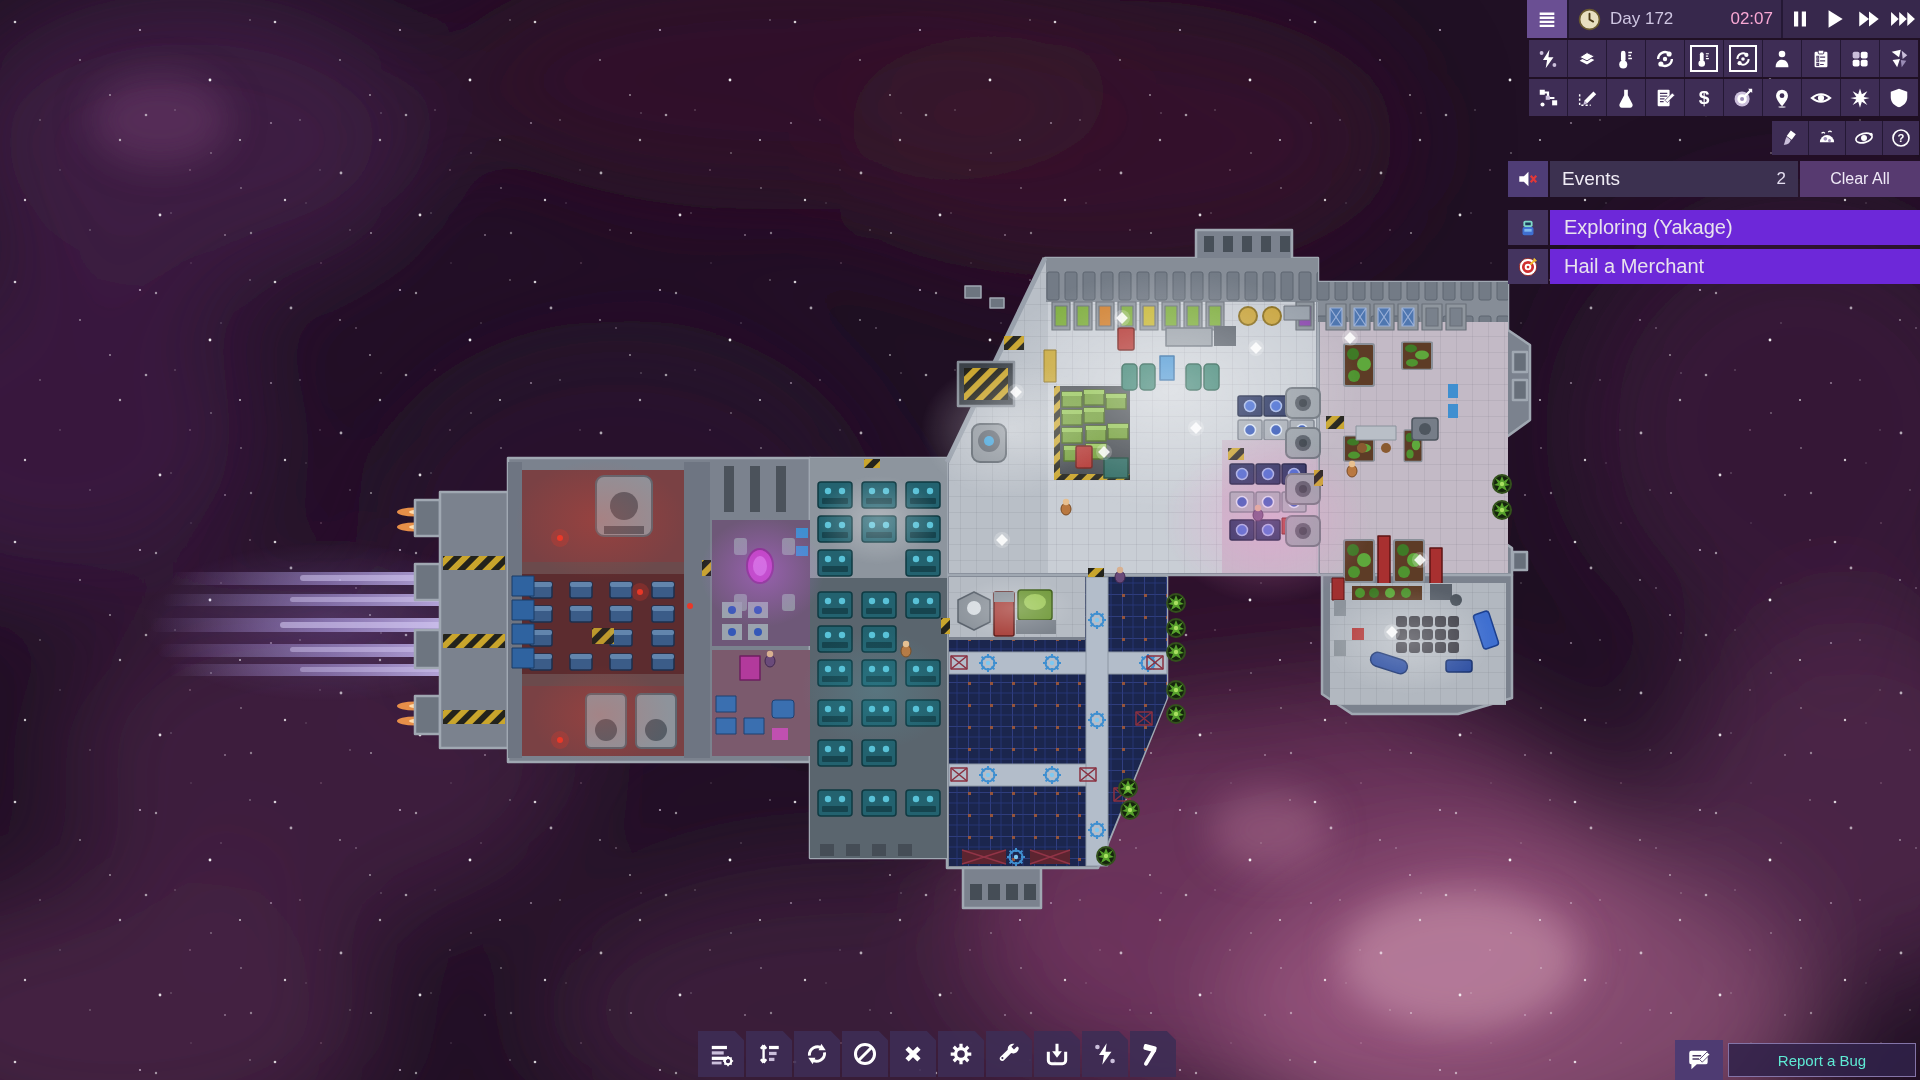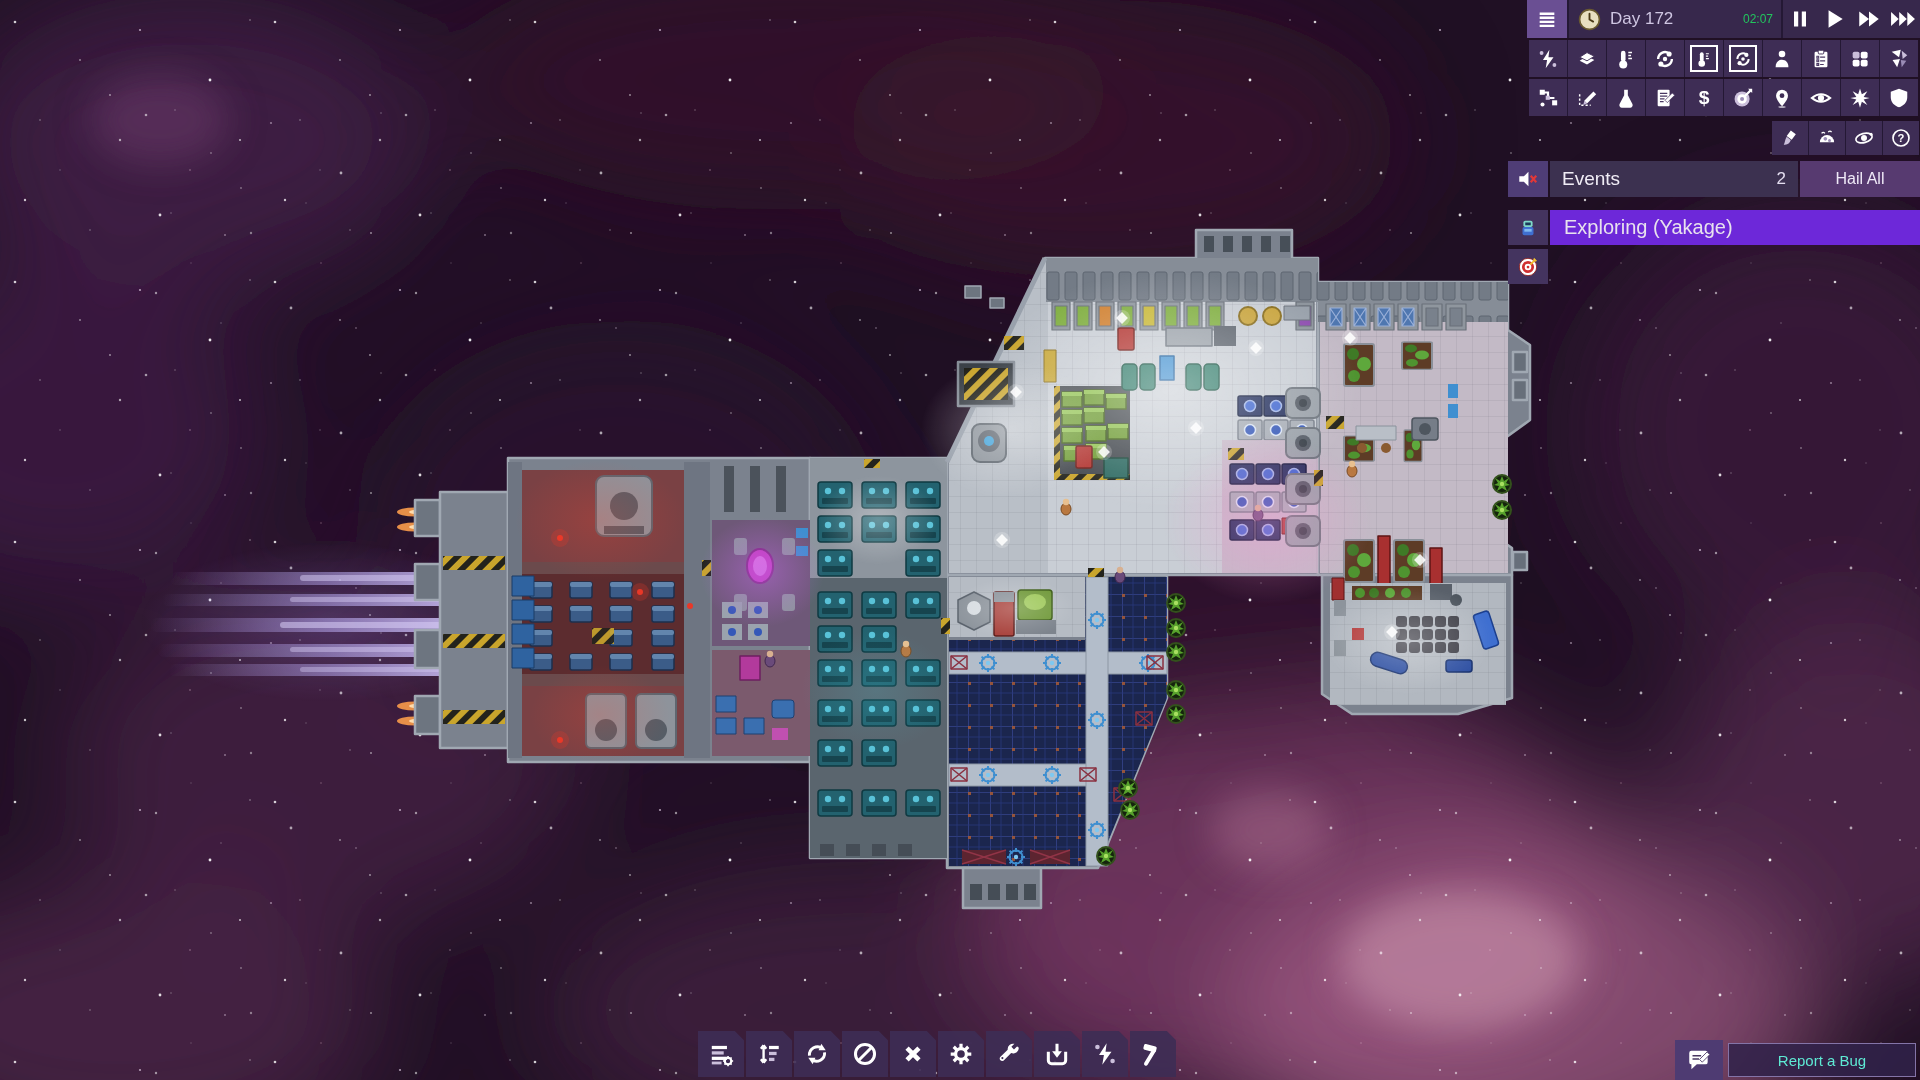--- a/index.html
+++ b/index.html
@@ -6,21 +6,21 @@
   body{width:1920px;height:1080px;position:relative;font-family:"Liberation Sans",sans-serif;-webkit-font-smoothing:antialiased}
   #scene{position:absolute;inset:0}
   .hud{position:absolute;inset:0;pointer-events:none}
   .hud *{pointer-events:auto}
   .btn{display:flex;align-items:center;justify-content:center;background:#3e2d55;cursor:pointer;box-sizing:border-box}
   
   #timebar{position:absolute;left:1527px;top:0;width:393px;height:38px;display:flex;background:#241834;gap:2px}
   #menu-btn{width:40px;height:38px;background:#6a4f93}
   #clockbar{flex:0 0 212px;height:38px;background:#37284c;display:flex;align-items:center;gap:8px;padding:16px 8px;box-sizing:border-box}
   #clockbar .day{color:#cfc6e2;font-size:17px}
-  #clockbar .time{color:#22c55e;font-size:12px;margin-left:auto}
+  #clockbar .time{color:#f9a8d4;font-size:17px;margin-left:auto}
   #playback{flex:1;height:38px;background:#37284c;display:flex;align-items:center;justify-content:space-around}
   .pb{width:32px;height:32px;display:flex;align-items:center;justify-content:center;cursor:pointer}
   
   .iconrow{position:absolute;display:flex;gap:1px;background:#241834}
   .iconrow .btn{width:38px;height:37px;position:relative}
   .iconrow .btn.framed::after{content:"";position:absolute;inset:5px;border:2px solid #fff}
   #row3 .btn{width:36px;height:34px}
   .ic{width:22px;height:22px}
   .ic26{width:26px;height:26px}
   
@@ -1010,36 +1010,37 @@
     <div class="hrow">
       <div id="ev-speaker" class="btn">
         <svg class="ic" viewBox="0 0 24 24">
             <use href="#i-speaker-x"></use>
           </svg>
       </div>
       <div id="ev-titlebar">
         <span class="t">Events</span>
         <span class="c">2</span>
       </div>
-      <div id="ev-clear" class="btn">Hail All</div>
+      <div id="ev-clear" class="btn">Clear All</div>
     </div>
     <div class="evrow">
       <div class="evic">
         <svg class="ic" viewBox="0 0 24 24">
             <use href="#i-ev-explore"></use>
           </svg>
       </div>
       <div class="evlabel">Exploring (Yakage)</div>
     </div>
     <div class="evrow">
       <div class="evic">
         <svg class="ic" viewBox="0 0 24 24">
             <use href="#i-ev-target"></use>
           </svg>
       </div>
+      <div class="evlabel">Hail a Merchant</div>
     </div>
   </div>
 
   <div id="buildbar">
     <div class="btn">
         <svg class="ic26" viewBox="0 0 24 24">
           <use href="#i-list-gear"></use>
         </svg>
       </div>
     <div class="btn">

